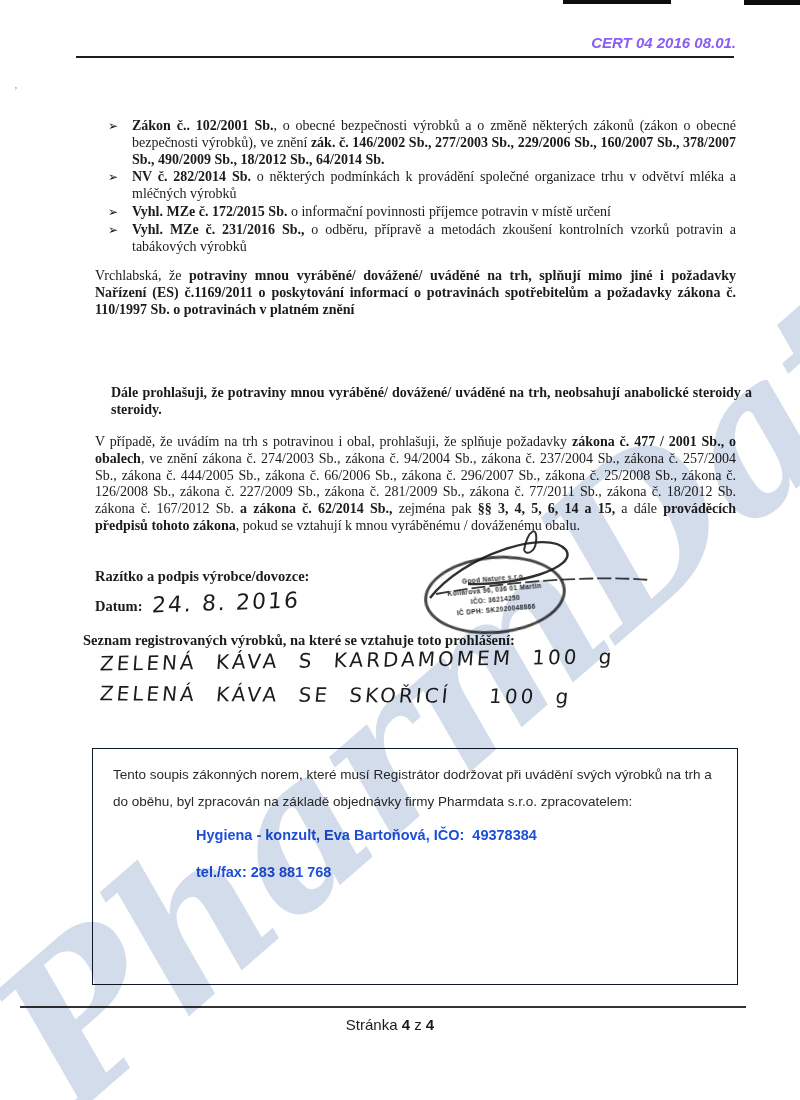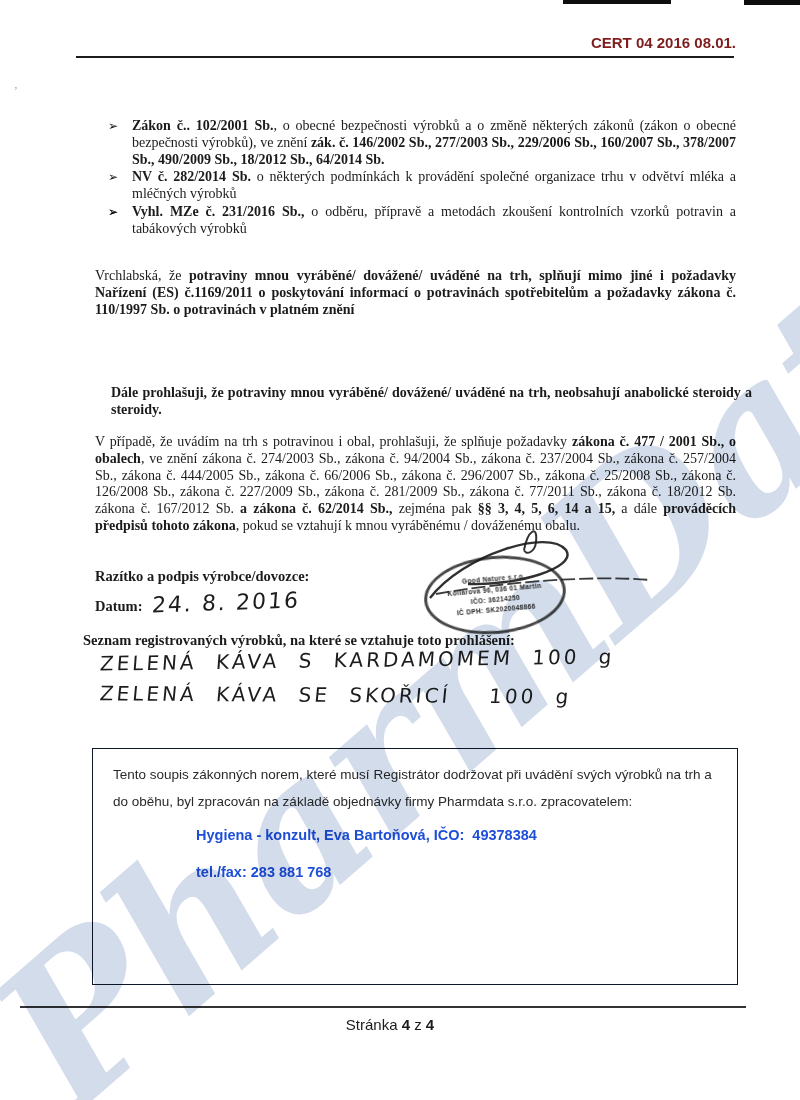--- a/index.html
+++ b/index.html
@@ -5,21 +5,21 @@
   html,body { margin:0; padding:0; background:#e8e8e8; }
   .page {
     position:relative; width:800px; height:1100px; margin:0 auto;
     background:#ffffff; overflow:hidden;
     font-family:"Liberation Serif", serif; color:#1b1b1b;
   }
   .topbar { position:absolute; top:0; background:#0e0e0e; }
   .header-title {
     position:absolute; top:34px; right:64px;
     font-family:"Liberation Sans", sans-serif;
-    font-weight:bold; font-size:15px; color:#7f1d1d;
+    font-style:italic; font-weight:bold; font-size:15px; color:#8b5cf6;
   }
   .header-rule { position:absolute; top:56px; left:76px; width:658px; height:2px; background:#1c1c1c; }
   .para { position:absolute; text-align:justify; font-size:14px; line-height:1.2; }
   .bold { font-weight:bold; }
   .law-list { position:absolute; top:118px; left:95px; width:641px; }
   .law-item { position:relative; padding-left:37px; margin-bottom:1px; text-align:justify; font-size:14px; line-height:1.2; }
   .law-arrow { position:absolute; left:13px; top:1px; font-size:12px; color:#111; }
   .label-bold { position:absolute; font-weight:bold; font-size:14.5px; }
   .handwriting {
     font-family:"DejaVu Sans", sans-serif; color:#1c1c1c;
@@ -79,20 +79,21 @@
     <div class="law-item">
       <span class="law-arrow">➢</span>
       <span><b>Zákon č.. 102/2001 Sb.</b><span>, o obecné bezpečnosti výrobků a o změně některých zákonů (zákon o obecné bezpečnosti výrobků), ve znění </span><b>zák. č. 146/2002 Sb., 277/2003 Sb., 229/2006 Sb., 160/2007 Sb., 378/2007 Sb., 490/2009 Sb., 18/2012 Sb., 64/2014 Sb.</b></span>
     </div>
     <div class="law-item">
       <span class="law-arrow">➢</span>
       <span><b>NV č. 282/2014 Sb.</b><span> o některých podmínkách k provádění společné organizace trhu v odvětví mléka a mléčných výrobků</span></span>
     </div>
     <div class="law-item">
       <span class="law-arrow">➢</span>
+      <span><b>Vyhl. MZe č. 172/2015 Sb.</b><span> o informační povinnosti příjemce potravin v místě určení</span></span>
     </div>
     <div class="law-item">
       <span class="law-arrow">➢</span>
       <span><b>Vyhl. MZe č. 231/2016 Sb.,</b><span> o odběru, přípravě a metodách zkoušení kontrolních vzorků potravin a tabákových výrobků</span></span>
     </div>
   </div>
 
   <div class="para" style="top:268px; left:95px; width:641px;"><span>Vrchlabská, že </span><b>potraviny mnou vyráběné/ dovážené/ uváděné na trh, splňují mimo jiné i požadavky Nařízení (ES) č.1169/2011 o poskytování informací o potravinách spotřebitelům a požadavky zákona č. 110/1997 Sb. o potravinách v platném znění</b></div>
 
 

